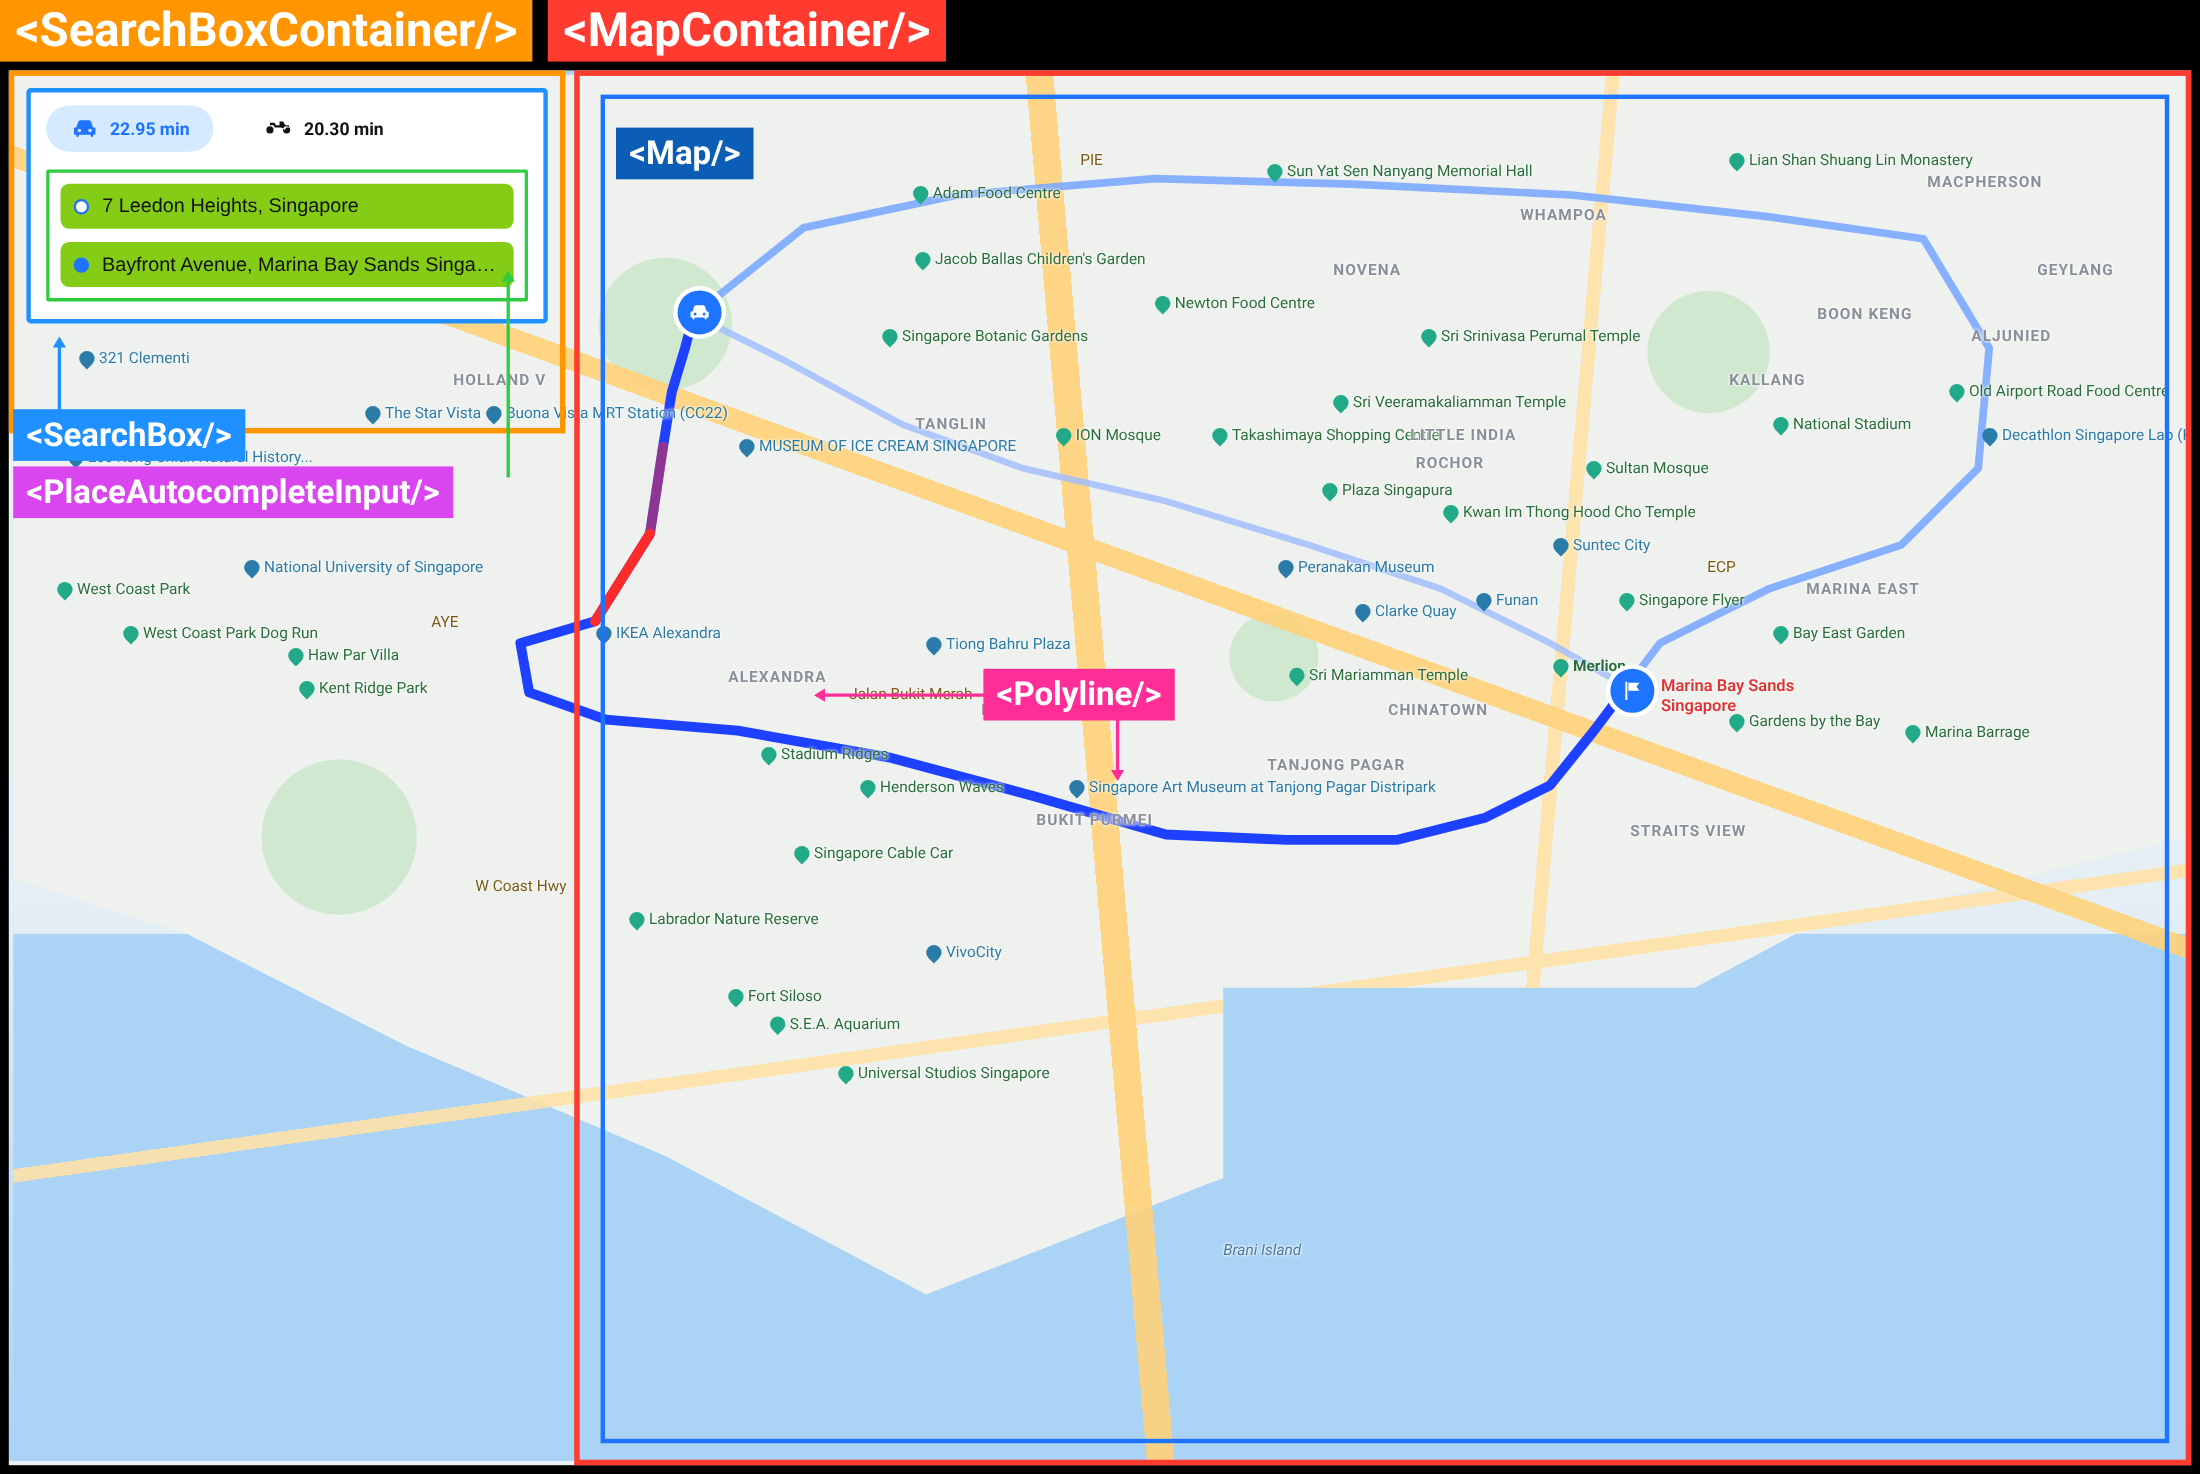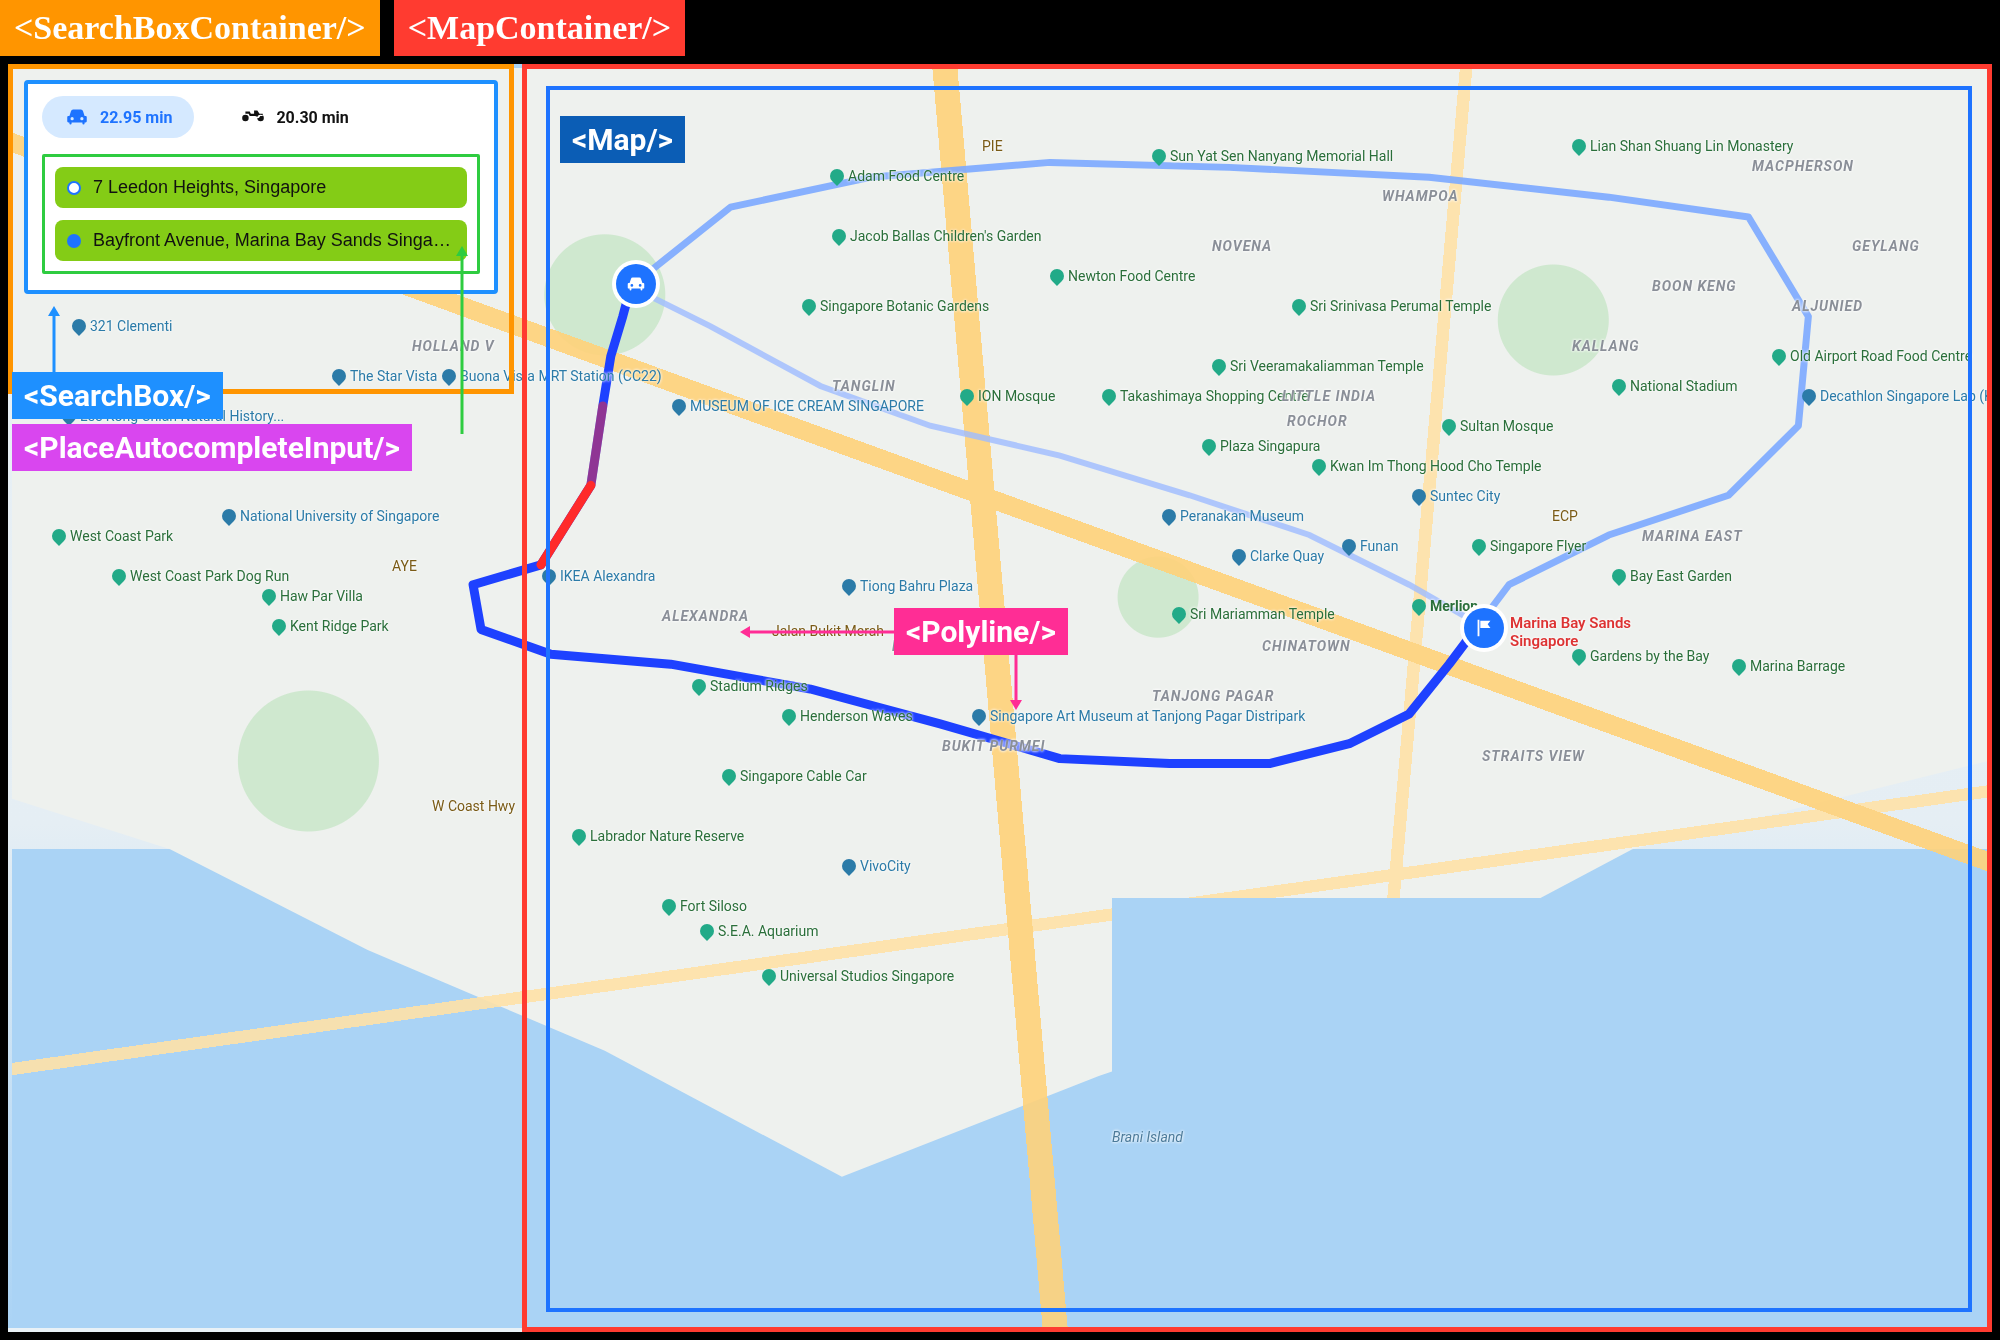--- a/index.html
+++ b/index.html
@@ -18,25 +18,24 @@
     top: 0; left: 0; right: 0;
     height: 56px;
     display: flex;
     align-items: stretch;
     z-index: 50;
   }
   .lbl {
     display: inline-flex;
     align-items: center;
     padding: 6px 14px;
-    font-size: 34px;
+    font-size: 43px;
     font-weight: 700;
     color: #fff;
     white-space: nowrap;
-    font-family: Liberation Serif, serif;
   }
   .lbl-orange { background: #ff9500; }
   .lbl-red    { background: #ff3b30; }
 
   
   .stage {
     position: absolute;
     top: 56px; left: 0; right: 0; bottom: 0;
     background: #000;
   }
@@ -213,21 +212,21 @@
   .poi {
     position: absolute;
     font-size: 14px;
     color: #2a6f3a;
     text-shadow: 0 0 3px #fff, 0 0 3px #fff;
     z-index: 20;
     display: flex; align-items: center; gap: 4px;
     white-space: nowrap;
   }
   .poi.road { color: #7a5b16; }
-  .poi.district { color: #8a8f98; font-weight: 700; letter-spacing: 1px; text-transform: uppercase; font-style: italic; }
+  .poi.district { color: #8a8f98; font-weight: 700; letter-spacing: 1px; text-transform: uppercase; }
   .poi.water { color: #4b7a9a; font-style: italic; }
   .poi .pin { width: 14px; height: 14px; background: #2a8; border-radius: 50% 50% 50% 0; transform: rotate(-45deg); }
 
   .dest-label {
     position: absolute;
     font-size: 15px;
     font-weight: 600;
     color: #d33;
     text-shadow: 0 0 3px #fff, 0 0 3px #fff;
     z-index: 36;

